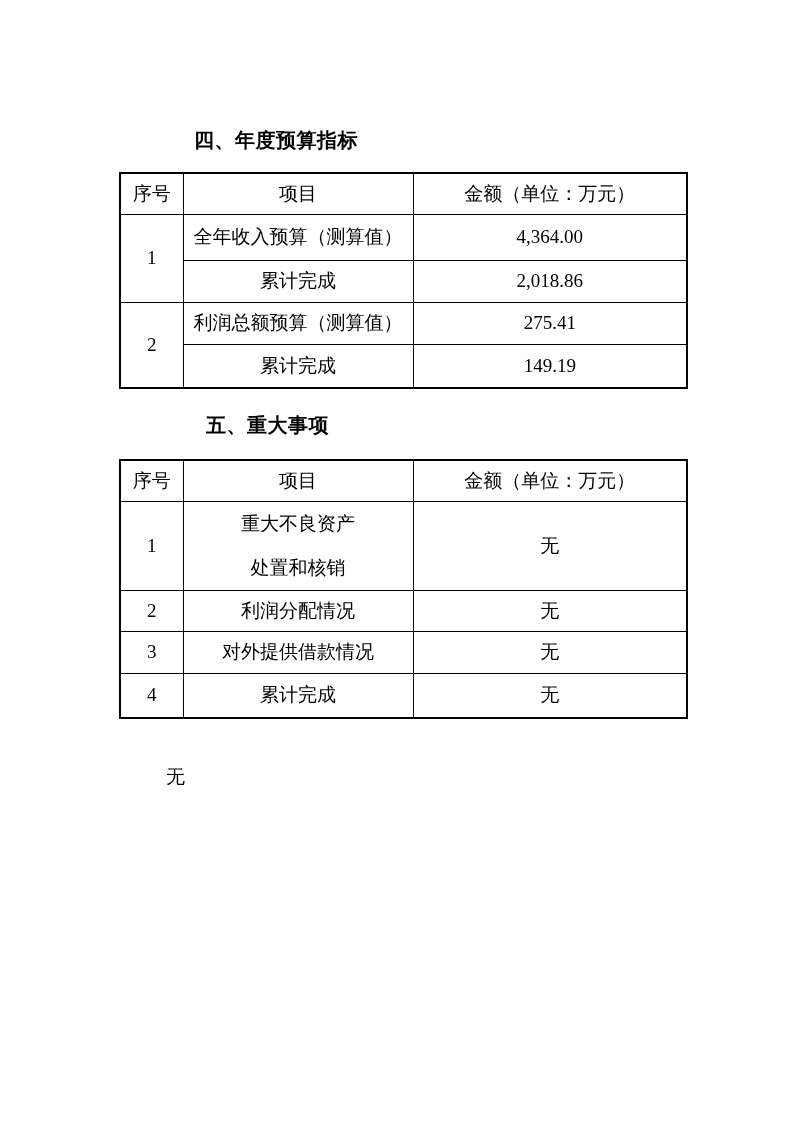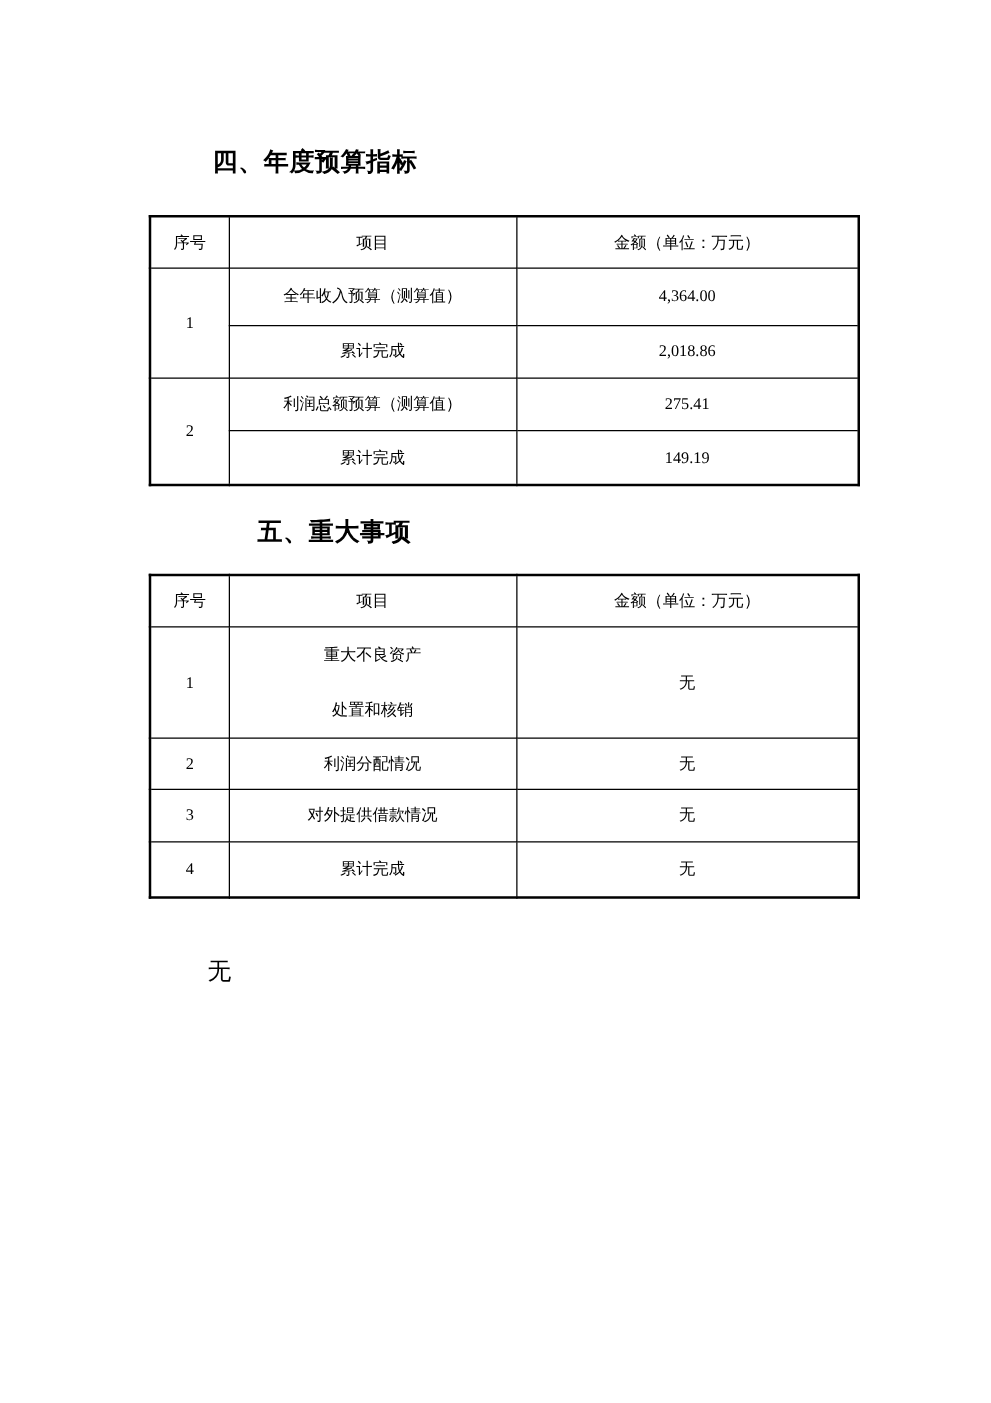--- a/index.html
+++ b/index.html
@@ -19,40 +19,40 @@
   .heading {
     position: absolute;
     left: 170px;
     font-family: "Liberation Sans", sans-serif;
     font-weight: 700;
     font-size: 20px;
     letter-spacing: 0.5px;
     color: #000000;
     white-space: nowrap;
   }
-  .heading-budget    { top: 116px; }
+  .heading-budget    { top: 127px; margin-left: 24px; }
   .heading-major     { top: 412px; margin-left: 36px; }
   .heading-personnel { top: 726px; }
   .none-paragraph {
     position: absolute;
     left: 166px;
     top: 764px;
     font-family: "Liberation Serif", serif;
     font-size: 19px;
     color: #000000;
   }
   table.doc-table {
     position: absolute;
     left: 119px;
     border-collapse: collapse;
     table-layout: fixed;
     width: 567px;
     border: 2.5px solid #000000;
     font-family: "Liberation Serif", serif;
-    font-size: 13px;
+    font-size: 19px;
     color: #000000;
   }
   .table-budget { top: 172px; }
   .table-major  { top: 459px; }
   table.doc-table td {
     border: 1.5px solid #000000;
     text-align: center;
     vertical-align: middle;
     padding: 0;
     overflow: hidden;

